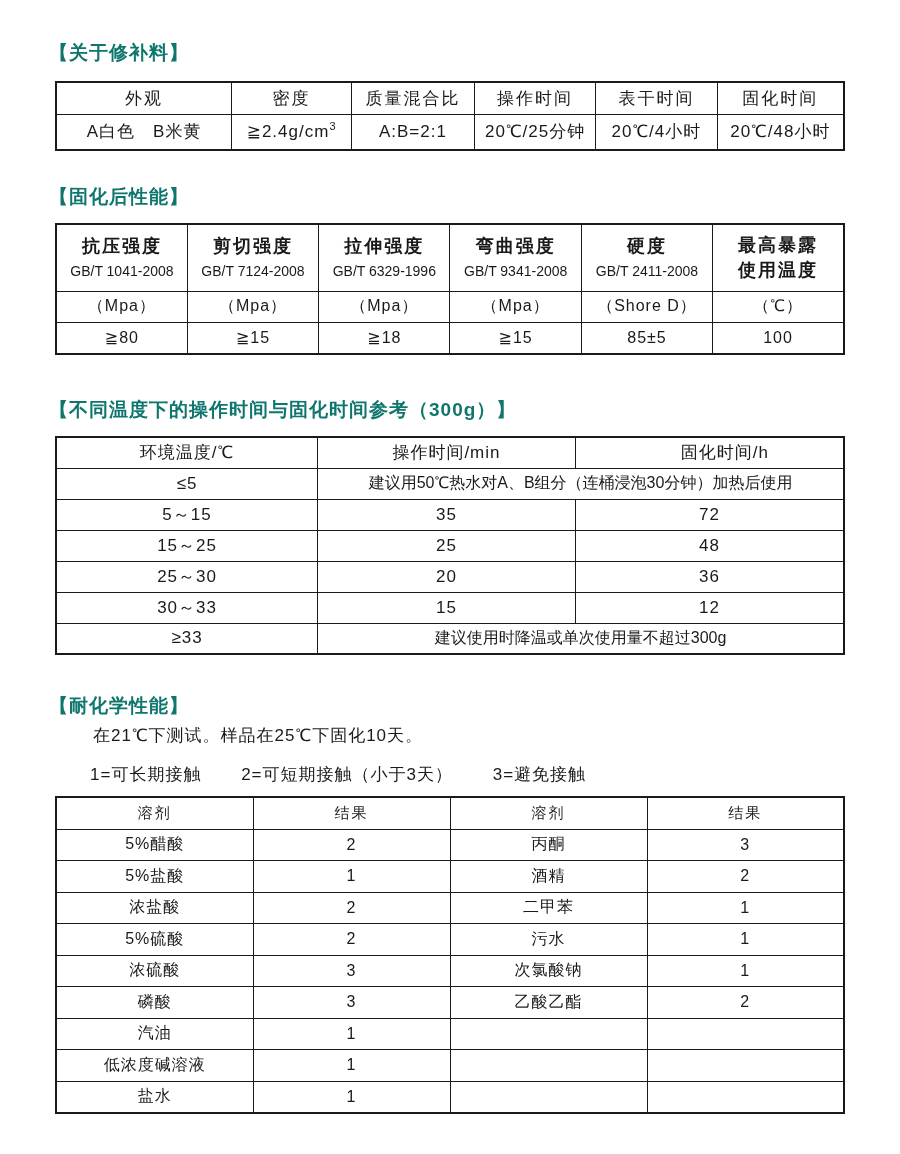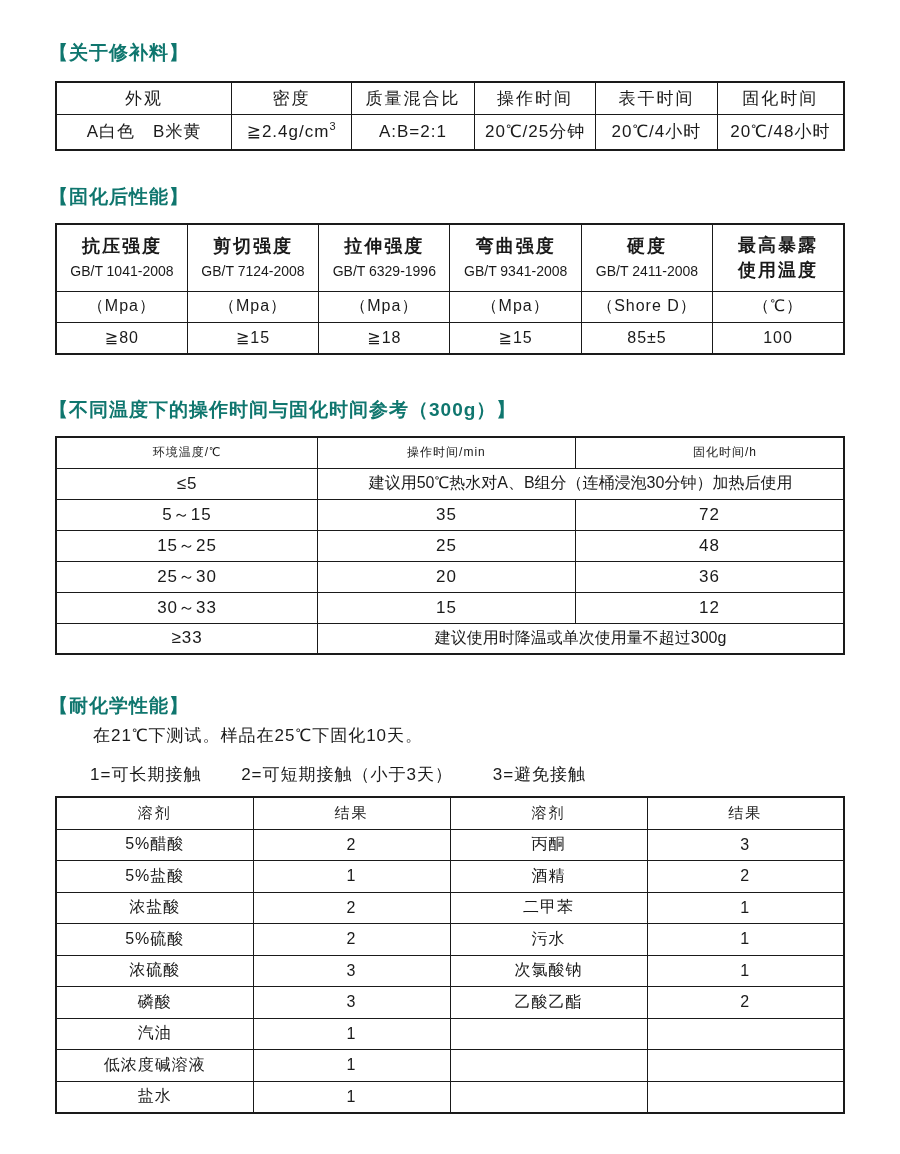--- a/index.html
+++ b/index.html
@@ -42,21 +42,21 @@
   .tbl2 th { height: 67px; }
   .tbl2 td { font-size: 16px; }
   .tbl2 .row-unit td { height: 31px; letter-spacing: 1px; }
   .tbl2 .row-val td { height: 32px; letter-spacing: 1px; }
   .t2-title { font-size: 18px; font-weight: bold; letter-spacing: 2px; line-height: 25px; }
   .t2-std { font-size: 14px; font-weight: normal; letter-spacing: 0; line-height: 20px; margin-top: 2px; }
 
   
   .h-temp { margin-top: 44px; }
   .tbl3 { margin-top: 15px; }
-  .tbl3 th { height: 31px; font-size: 12px; font-weight: bold; letter-spacing: 1px; margin-left: 43px; }
+  .tbl3 th { height: 31px; font-size: 17px; font-weight: bold; letter-spacing: 1px; margin-left: 43px; }
   .tbl3 td { height: 31px; font-size: 17px; letter-spacing: 1px; }
   .tbl3 td.note-cell { font-size: 16px; letter-spacing: 0; }
   .tbl3 .c0 { width: 33.2%; } .tbl3 .c1 { width: 32.7%; } .tbl3 .c2 { width: 34.1%; padding-left: 35px; }
 
   
   .h-chem { margin-top: 40px; }
   .chem-note { font-size: 17px; margin: 7px 0 16px 38px; letter-spacing: 1px; }
   .chem-legend { font-size: 17px; margin: 13px 0 0 35px; letter-spacing: 1px; }
   .chem-legend span { margin-right: 34px; }
   .tbl4 { margin-top: 10px; }

